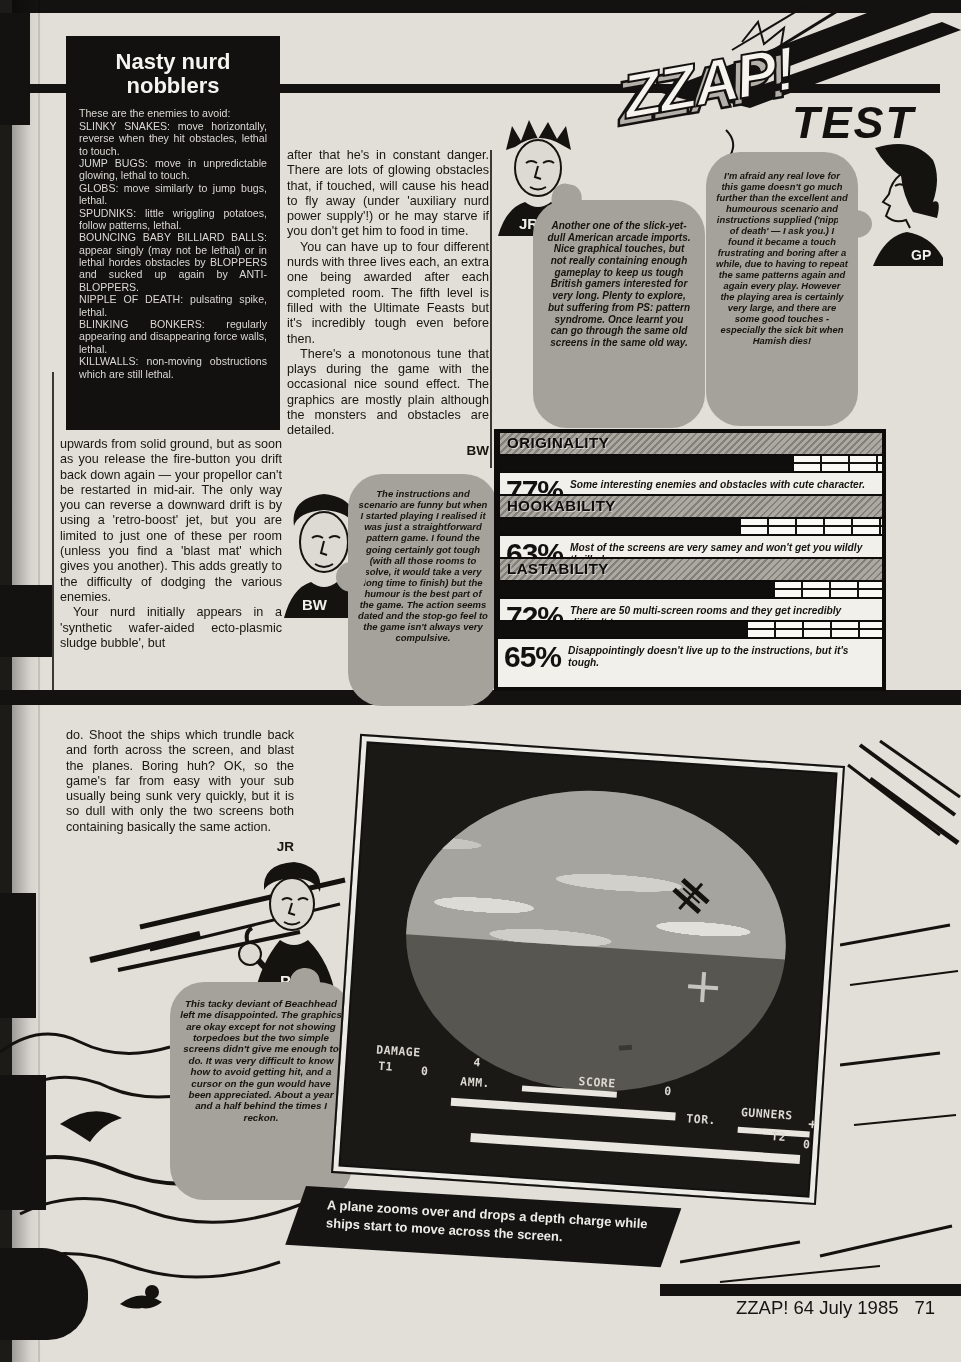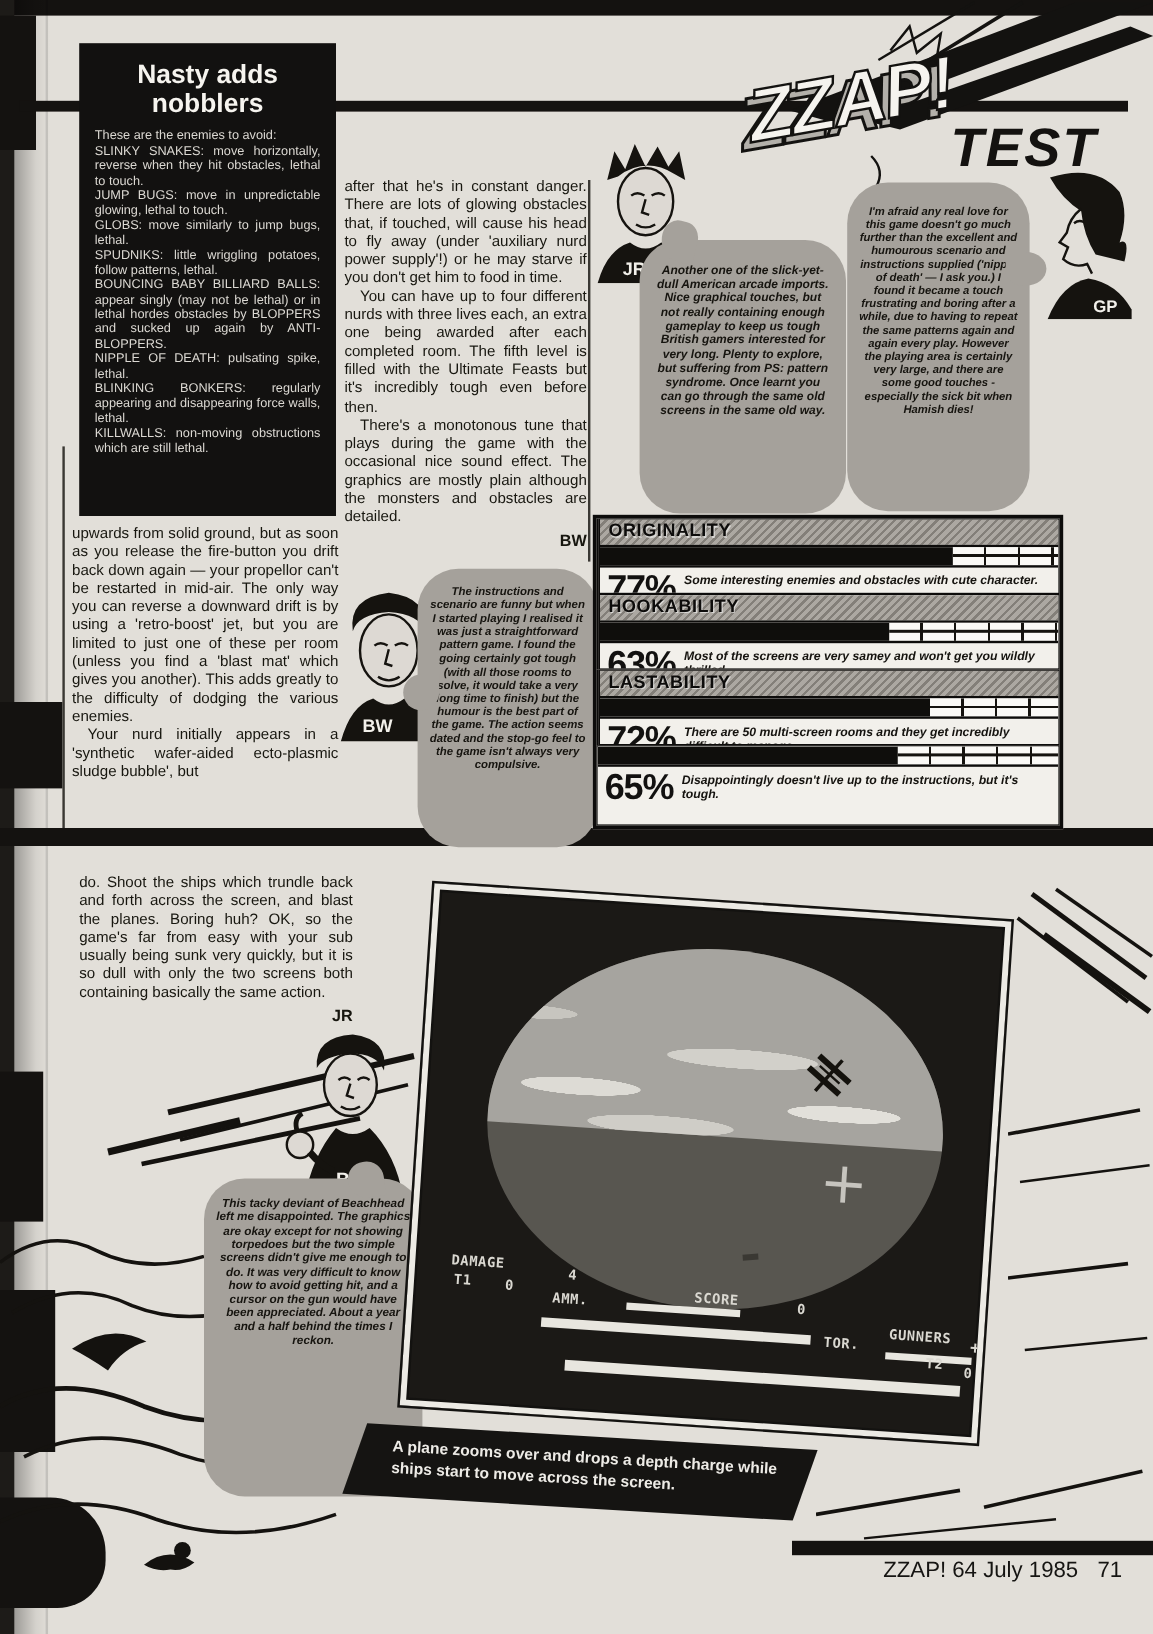--- a/index.html
+++ b/index.html
@@ -46,21 +46,21 @@
   
   .bubble{background:#a5a19b;border-radius:34px;color:#16140f;font-weight:700;font-style:italic;
           text-align:center;box-sizing:border-box;}
   .bubble .tail{position:absolute;background:#a5a19b;}
   .bub-jr{left:533px;top:200px;width:172px;height:228px;padding:20px 12px;font-size:10px;line-height:1.17;}
   .bub-jr .tail{left:18px;top:-16px;width:30px;height:34px;border-radius:50% 50% 0 70%;transform:rotate(14deg);}
   .bub-gp{left:706px;top:152px;width:152px;height:274px;padding:18px 10px;font-size:9.4px;line-height:1.17;}
   .bub-gp .tail{right:-14px;top:58px;width:34px;height:28px;border-radius:0 60% 60% 50%;}
   .bub-bw{left:348px;top:474px;width:150px;height:232px;padding:14px 9px;font-size:9.5px;line-height:1.17;}
   .bub-bw .tail{left:-12px;top:88px;width:30px;height:30px;border-radius:60% 0 60% 60%;}
-  .bub-bh{left:170px;top:982px;width:182px;height:265px;padding:16px 10px;font-size:9.8px;line-height:1.16;}
+  .bub-bh{left:170px;top:982px;width:182px;height:218px;padding:16px 10px;font-size:9.8px;line-height:1.16;}
   .bub-bh .tail{left:120px;top:-14px;width:30px;height:30px;border-radius:55% 55% 0 60%;transform:rotate(-8deg);}
 
   
   .panel{left:494px;top:429px;width:392px;height:262px;background:#f2f0eb;border:3px solid #0d0c0b;
          box-sizing:border-box;display:grid;grid-template-columns:1fr;grid-template-rows:63px 63px 63px auto;}
   .cell{border:1px solid #0d0c0b;display:flex;flex-direction:column;overflow:hidden;}
   .cell.wide{grid-column:1 / 3;}
   .rhead{height:20px;flex:0 0 20px;background:repeating-linear-gradient(135deg,#aca8a2 0 3px,#837f79 3px 5px);
          border-bottom:2px solid #0d0c0b;font-size:15px;font-weight:900;letter-spacing:.5px;color:#0d0c0b;
          padding:1px 0 0 7px;text-shadow:1px 1px 0 rgba(255,255,255,.55);}
@@ -133,21 +133,21 @@
     <line x1="212" y1="2" x2="132" y2="50" stroke="#131210" stroke-width="2"></line>
     <path d="M142 42 l16 -20 l6 22 l20 -16 l-4 24" fill="none" stroke="#131210" stroke-width="2"></path>
     <text x="16" y="122" font-size="62" font-weight="900" font-style="italic" letter-spacing="-2" transform="rotate(-10 40 100)" fill="#b3b0aa" stroke="#131210" stroke-width="2.5">ZZAP!</text>
     <text x="24" y="116" font-size="62" font-weight="900" font-style="italic" letter-spacing="-2" transform="rotate(-10 40 100)" fill="#f5f3ee" stroke="#131210" stroke-width="2">ZZAP!</text>
     <path d="M126 130 q12 12 4 26" fill="none" stroke="#131210" stroke-width="2"></path>
     <text x="192" y="138" font-size="45" font-weight="900" font-style="italic" fill="#141210" letter-spacing="2">TEST</text>
   </svg>
 
   <div class="abs nasty">
     <div class="nb-title">
-      <span style="display:block">Nasty adds</span>
+      <span style="display:block">Nasty nurd</span>
       <span style="display:block">nobblers</span>
     </div>
     <div class="nb-body">
       <span class="nb-intro">These are the enemies to avoid:</span>
       <span class="nb-entry"><span>SLINKY SNAKES:</span> <span>move horizontally, reverse when they hit obstacles, lethal to touch.</span></span>
       <span class="nb-entry"><span>JUMP BUGS:</span> <span>move in unpredictable glowing, lethal to touch.</span></span>
       <span class="nb-entry"><span>GLOBS:</span> <span>move similarly to jump bugs, lethal.</span></span>
       <span class="nb-entry"><span>SPUDNIKS:</span> <span>little wriggling potatoes, follow patterns, lethal.</span></span>
       <span class="nb-entry"><span>BOUNCING BABY BILLIARD BALLS:</span> <span>appear singly (may not be lethal) or in lethal hordes obstacles by BLOPPERS and sucked up again by ANTI-BLOPPERS.</span></span>
       <span class="nb-entry"><span>NIPPLE OF DEATH:</span> <span>pulsating spike, lethal.</span></span>

